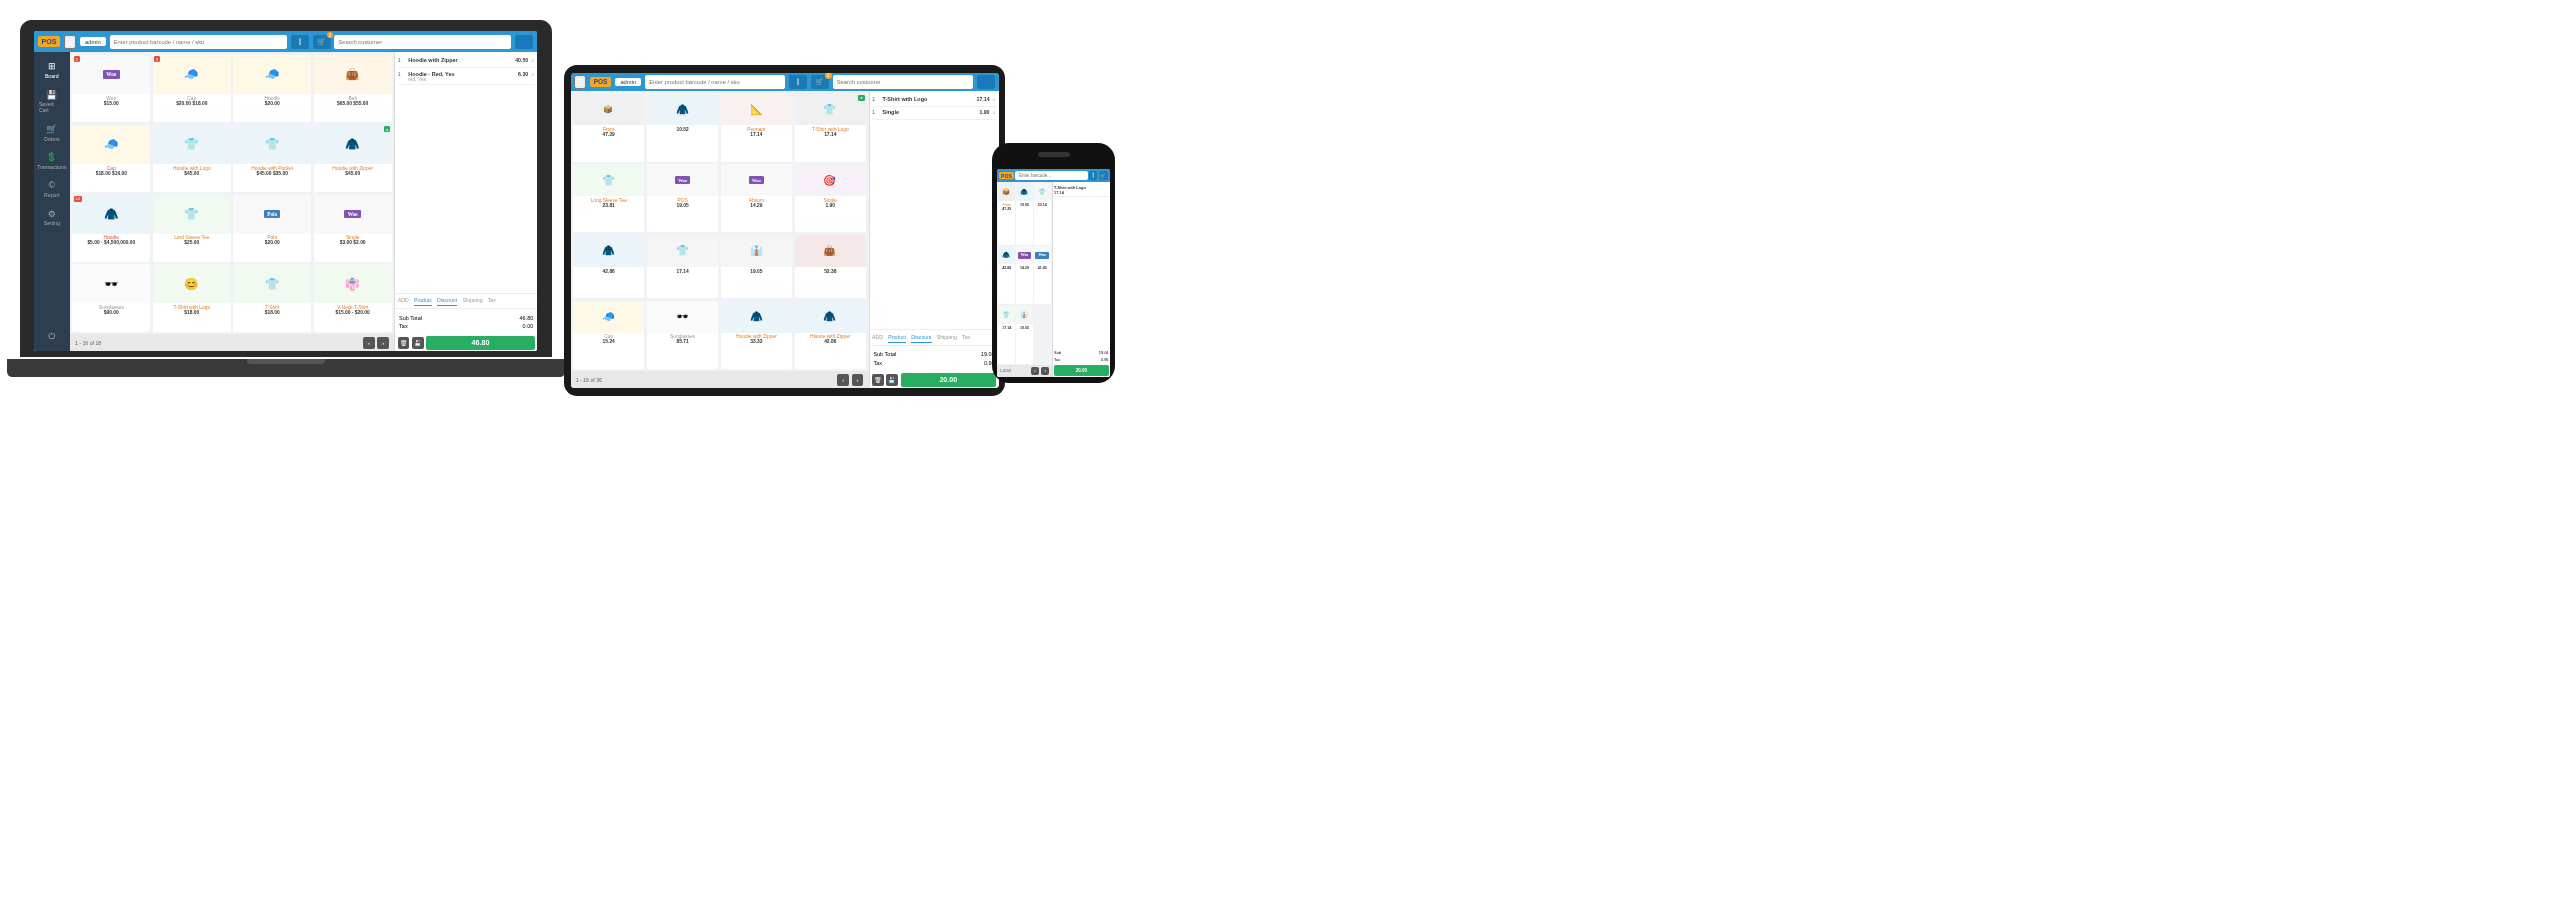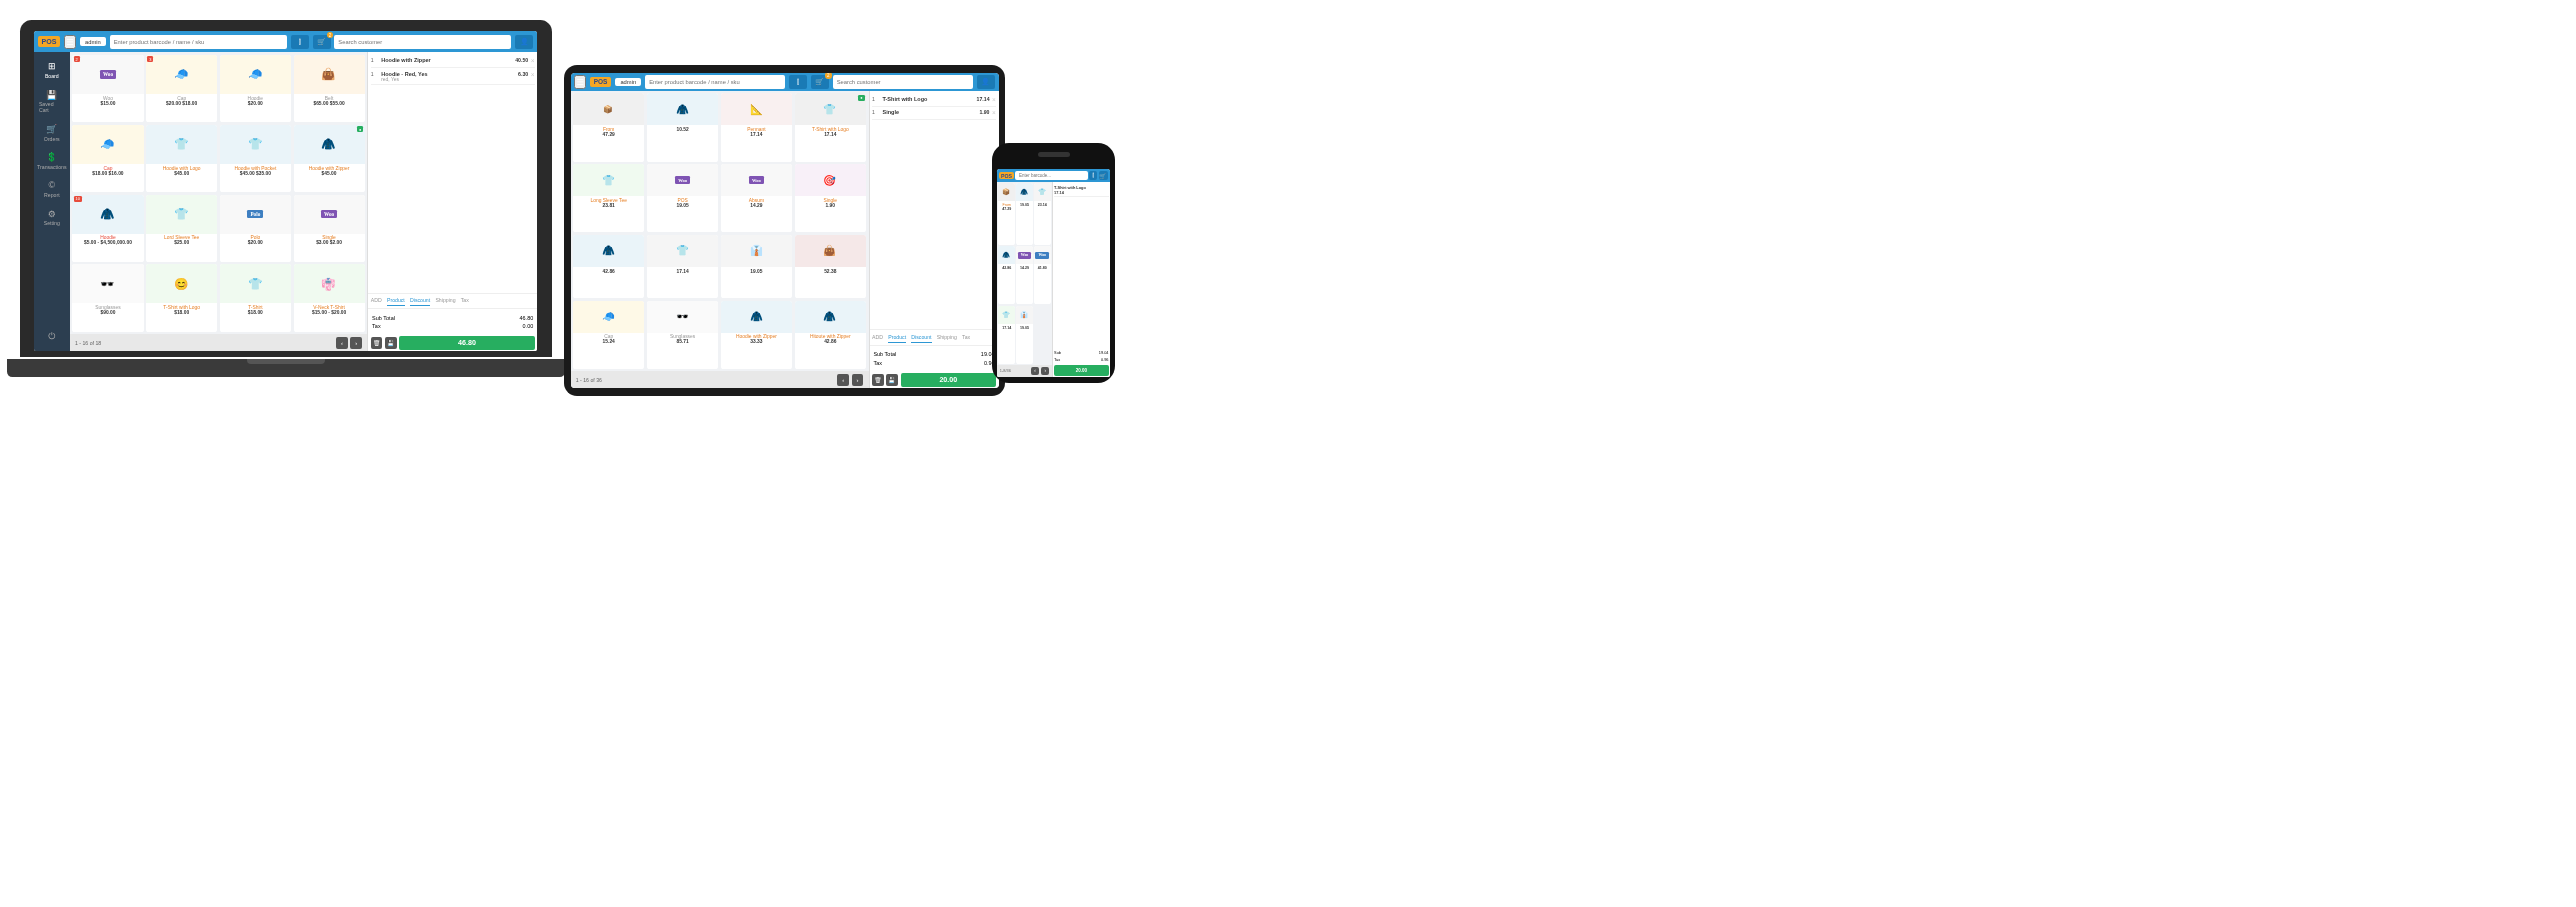--- a/index.html
+++ b/index.html
@@ -323,21 +323,21 @@
       color: white;
       border: none;
       border-radius: 1.9px;
       font-size: 5.8px;
       cursor: pointer;
       display: flex; align-items: center; justify-content: center;
     }
 
     
     .cart-panel {
-      width: 170px;
+      width: 143px;
       background: white;
       display: flex;
       flex-direction: column;
       border-left: 0.6px solid #ddd;
       flex-shrink: 0;
     }
     .cart-items {
       flex: 1;
       overflow-y: auto;
       padding: 2.6px;

